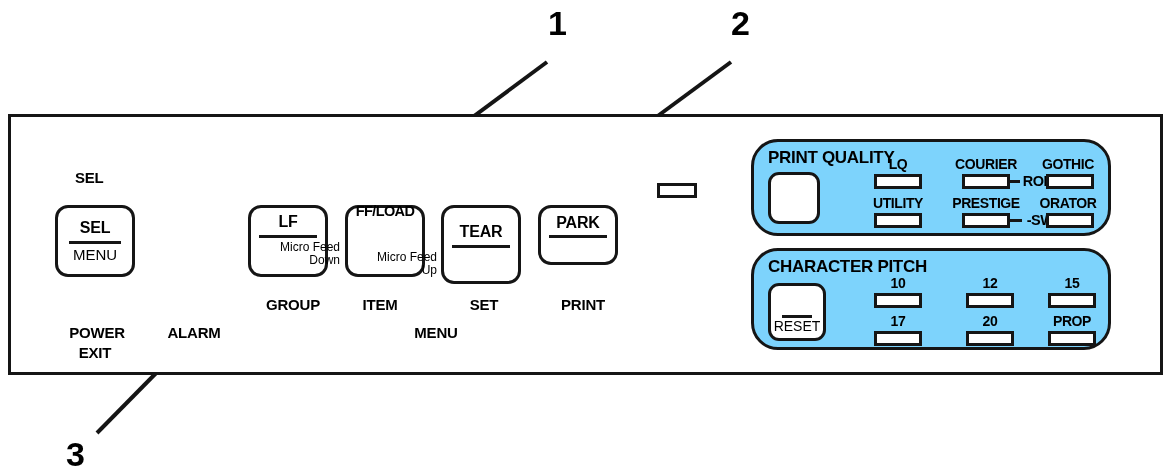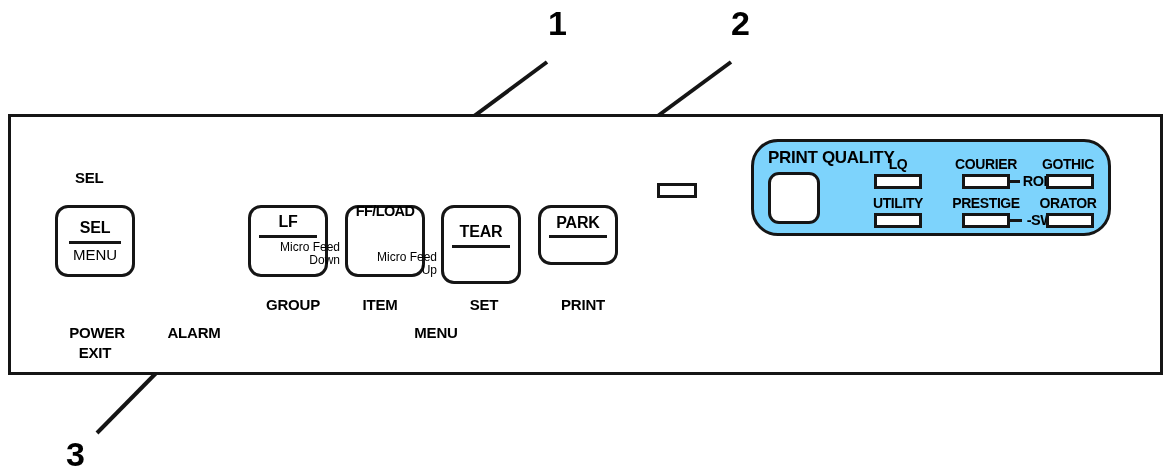--- a/index.html
+++ b/index.html
@@ -239,15 +239,37 @@
 
       <div class="glabel" style="left:232px; top:53px;">PRESTIGE</div>
       <div class="led" style="left:208px; top:71px; width:48px; height:15px;"></div>
       <div class="conn-bar" style="left:256px; top:77px; width:12px;"></div>
       <div class="connector" style="left:297px; top:70px;">-SWISS</div>
       <div class="conn-bar" style="left:328px; top:77px; width:10px;"></div>
       <div class="glabel" style="left:314px; top:53px;">ORATOR</div>
       <div class="led" style="left:292px; top:71px; width:48px; height:15px;"></div>
     </div>
 
+    <div class="group-box" style="left:740px; top:131px; width:360px; height:102px;">
+      <div class="group-title" style="left:14px; top:6px;">CHARACTER PITCH</div>
+
+      <div class="key" style="left:14px; top:32px; width:58px; height:58px; border-radius:11px; justify-content:flex-end; padding-bottom:4px;">
+        <div class="k-rule" style="width:58%; margin-bottom:1px;"></div>
+        <div class="k-bot" style="font-size:14px;">RESET</div>
+      </div>
+
+      <div class="glabel" style="left:144px; top:24px;">10</div>
+      <div class="led" style="left:120px; top:42px; width:48px; height:15px;"></div>
+      <div class="glabel" style="left:236px; top:24px;">12</div>
+      <div class="led" style="left:212px; top:42px; width:48px; height:15px;"></div>
+      <div class="glabel" style="left:318px; top:24px;">15</div>
+      <div class="led" style="left:294px; top:42px; width:48px; height:15px;"></div>
+
+      <div class="glabel" style="left:144px; top:62px;">17</div>
+      <div class="led" style="left:120px; top:80px; width:48px; height:15px;"></div>
+      <div class="glabel" style="left:236px; top:62px;">20</div>
+      <div class="led" style="left:212px; top:80px; width:48px; height:15px;"></div>
+      <div class="glabel" style="left:318px; top:62px;">PROP</div>
+      <div class="led" style="left:294px; top:80px; width:48px; height:15px;"></div>
+    </div>
 
   </div>
 </div>
 
 </body></html>

